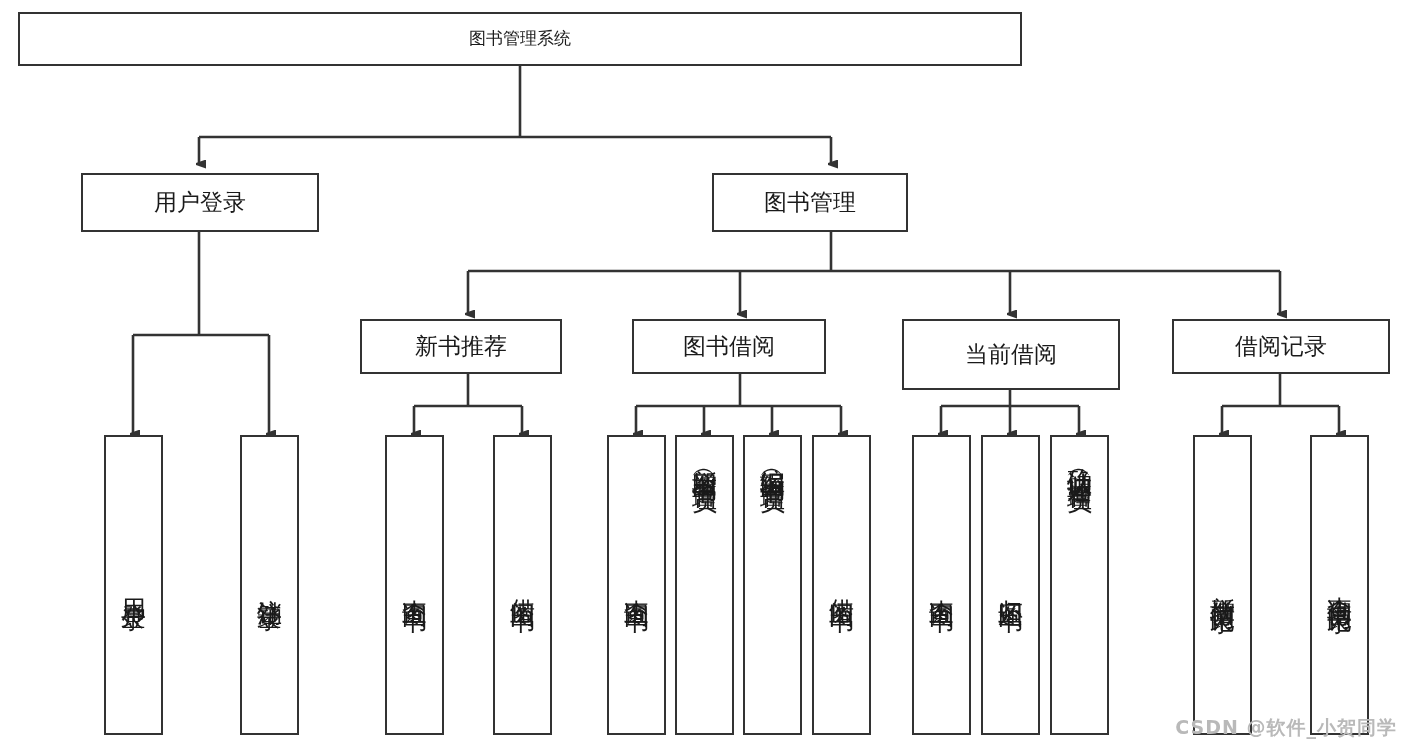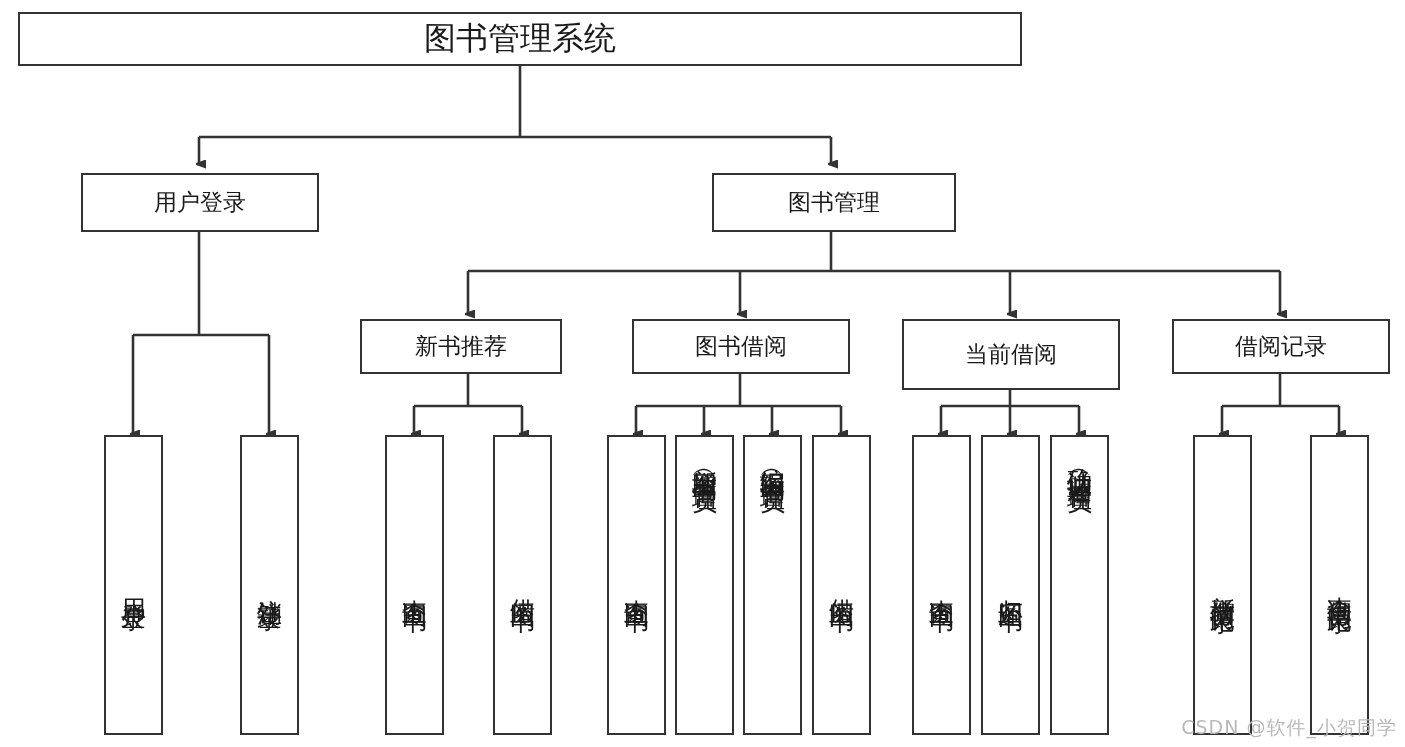--- a/index.html
+++ b/index.html
@@ -39,21 +39,21 @@
     text-align: center;
     line-height: 1.16;
     white-space: nowrap;
   }
   
   .node.horiz .node-label {
     writing-mode: horizontal-tb;
     font-size: 23px;
   }
   .node.root .node-label {
-    font-size: 32px;
+    font-size: 17px;
   }
   
   .node.vert {
     align-items: flex-start;
     justify-content: center;
     padding-top: 12px;
   }
   .node.vert .node-label {
     writing-mode: vertical-rl;
     text-orientation: upright;
@@ -68,20 +68,21 @@
   }
   #watermark {
     position: absolute;
     right: 8px;
     bottom: 6px;
     font-size: 19px;
     color: #b9b9b9;
     letter-spacing: 1px;
     z-index: 5;
     white-space: nowrap;
+    font-weight: bold;
   }
 </style>
 </head>
 <body>
 
 <div id="diagram-root">
 
   <svg id="edge-layer" viewBox="0 0 1405 747" width="1405" height="747" xmlns="http://www.w3.org/2000/svg">
     <defs>
       <marker id="arrow" markerWidth="10" markerHeight="10" refX="4.5" refY="7" orient="auto" markerUnits="userSpaceOnUse">
@@ -132,28 +133,28 @@
     </g>
   </svg>
 
   <div class="node horiz root" style="left:18px; top:12px; width:1004px; height:54px;">
     <span class="node-label">图书管理系统</span>
   </div>
 
   <div class="node horiz" style="left:81px; top:173px; width:238px; height:59px;">
     <span class="node-label">用户登录</span>
   </div>
-  <div class="node horiz" style="left:712px; top:173px; width:244px; height:59px;">
+  <div class="node horiz" style="left:712px; top:173px; width:196px; height:59px;">
     <span class="node-label">图书管理</span>
   </div>
 
   <div class="node horiz" style="left:360px; top:319px; width:202px; height:55px;">
     <span class="node-label">新书推荐</span>
   </div>
-  <div class="node horiz" style="left:632px; top:319px; width:218px; height:55px;">
+  <div class="node horiz" style="left:632px; top:319px; width:194px; height:55px;">
     <span class="node-label">图书借阅</span>
   </div>
   <div class="node horiz" style="left:902px; top:319px; width:218px; height:71px;">
     <span class="node-label">当前借阅</span>
   </div>
   <div class="node horiz" style="left:1172px; top:319px; width:218px; height:55px;">
     <span class="node-label">借阅记录</span>
   </div>
 
   <div class="node vert centered" style="left:104px; top:435px; width:59px; height:300px;">

